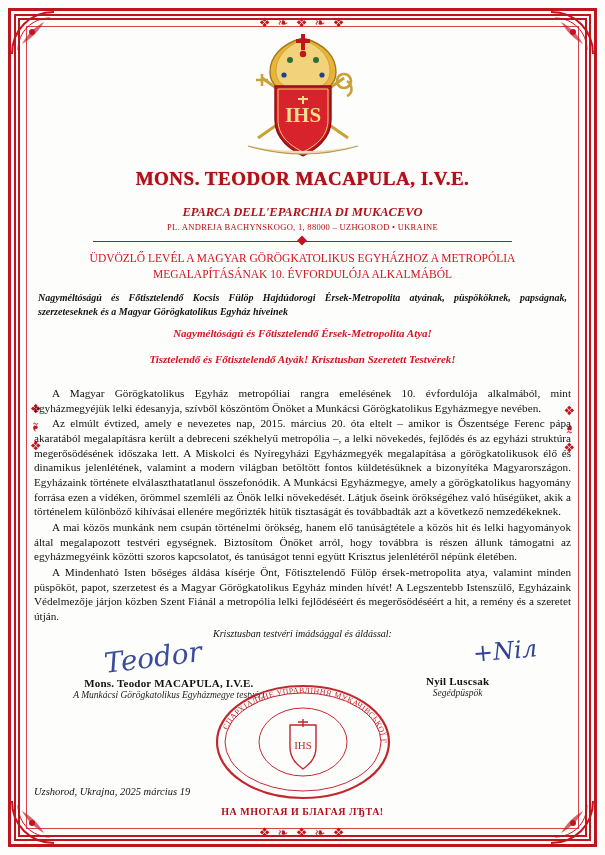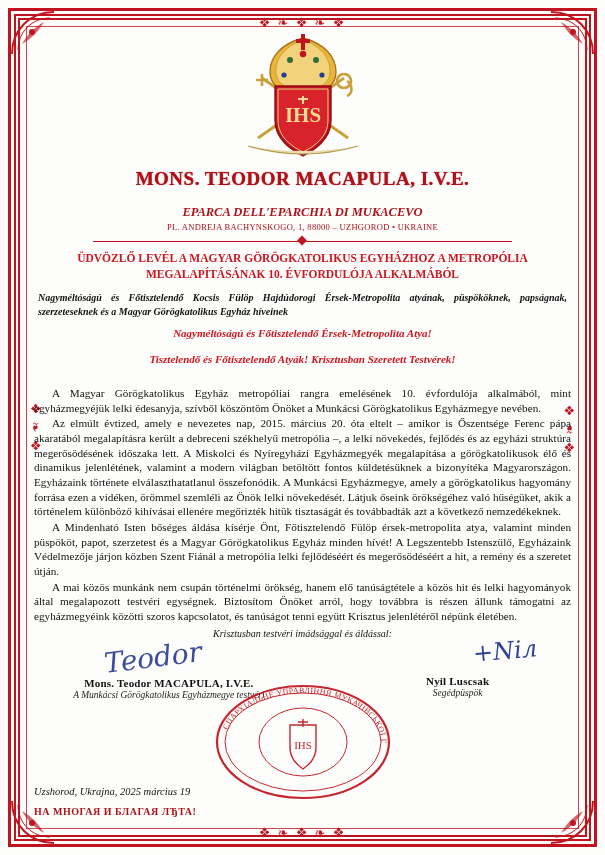--- a/index.html
+++ b/index.html
@@ -121,21 +121,21 @@
   .rule-ornate .dot {
     position: absolute; top: 1px; left: 50%;
     transform: translateX(-50%) rotate(45deg);
     width: 7px; height: 7px;
     background: #c0141e;
   }
 
   .subject {
     text-align: center;
     color: #d01620;
-    font-weight: bold;
+    font-weight: normal;
     font-size: 11.5px;
     line-height: 1.35;
     margin: 5px 10px 0 10px;
   }
 
   .addressee {
     margin: 9px 4px 8px 4px;
     font-style: italic;
     font-weight: bold;
     font-size: 10px;
@@ -243,20 +243,21 @@
     text-align: left;
     font-size: 10.5px;
     font-style: italic;
     color: #111;
     font-family: Liberation Serif, serif;
   }
 
   .bottom-banner {
     position: absolute;
     left: 0; right: 0; bottom: 6px;
+    text-align: center;
     font-size: 10px;
     font-weight: bold;
     color: #b01119;
     letter-spacing: .5px;
   }
 </style>
 </head>
 <body>
 
 <div class="page">
@@ -351,22 +352,22 @@
       <div>MEGALAPÍTÁSÁNAK 10. ÉVFORDULÓJA ALKALMÁBÓL</div>
     </div>
 
     <div class="addressee">Nagyméltóságú és Főtisztelendő Kocsis Fülöp Hajdúdorogi Érsek-Metropolita atyának, püspököknek, papságnak, szerzeteseknek és a Magyar Görögkatolikus Egyház híveinek</div>
     <div class="addressee-red">Nagyméltóságú és Főtisztelendő Érsek-Metropolita Atya!</div>
     <div class="greeting">Tisztelendő és Főtisztelendő Atyák! Krisztusban Szeretett Testvérek!</div>
 
     <div class="body-text">
       <p>A Magyar Görögkatolikus Egyház metropóliai rangra emelésének 10. évfordulója alkalmából, mint egyházmegyéjük lelki édesanyja, szívből köszöntöm Önöket a Munkácsi Görögkatolikus Egyházmegye nevében.</p>
       <p>Az elmúlt évtized, amely e nevezetes nap, 2015. március 20. óta eltelt – amikor is Őszentsége Ferenc pápa akaratából megalapításra került a debreceni székhelyű metropólia –, a lelki növekedés, fejlődés és az egyházi struktúra megerősödésének időszaka lett. A Miskolci és Nyíregyházi Egyházmegyék megalapítása a görögkatolikusok élő és dinamikus jelenlétének, valamint a modern világban betöltött fontos küldetésüknek a bizonyítéka Magyarországon. Egyházaink története elválaszthatatlanul összefonódik. A Munkácsi Egyházmegye, amely a görögkatolikus hagyomány forrása ezen a vidéken, örömmel szemléli az Önök lelki növekedését. Látjuk őseink örökségéhez való hűségüket, akik a történelem különböző kihívásai ellenére megőrizték hitük tisztaságát és továbbadták azt a következő nemzedékeknek.</p>
+      <p>A mai közös munkánk nem csupán történelmi örökség, hanem elő tanúságtétele a közös hit és lelki hagyományok által megalapozott testvéri egységnek. Biztosítom Önöket arról, hogy továbbra is részen állunk támogatni az egyházmegyéink közötti szoros kapcsolatot, és tanúságot tenni együtt Krisztus jelenlétéről népünk életében.</p>
       <p>A Mindenható Isten bőséges áldása kísérje Önt, Főtisztelendő Fülöp érsek-metropolita atya, valamint minden püspököt, papot, szerzetest és a Magyar Görögkatolikus Egyház minden hívét! A Legszentebb Istenszülő, Egyházaink Védelmezője járjon közben Szent Fiánál a metropólia lelki fejlődéséért és megerősödéséért a hit, a remény és a szeretet útján.</p>
-      <p>A mai közös munkánk nem csupán történelmi örökség, hanem elő tanúságtétele a közös hit és lelki hagyományok által megalapozott testvéri egységnek. Biztosítom Önöket arról, hogy továbbra is részen állunk támogatni az egyházmegyéink közötti szoros kapcsolatot, és tanúságot tenni együtt Krisztus jelenlétéről népünk életében.</p>
     </div>
 
     <div class="closing-line">Krisztusban testvéri imádsággal és áldással:</div>
 
     <div class="sig-area">
       <div class="hand-left">Teodor</div>
       <div class="hand-right">+Niл</div>
 
       <div class="sig-left">
         <div class="sig-name">Mons. Teodor MACAPULA, I.V.E.</div>

